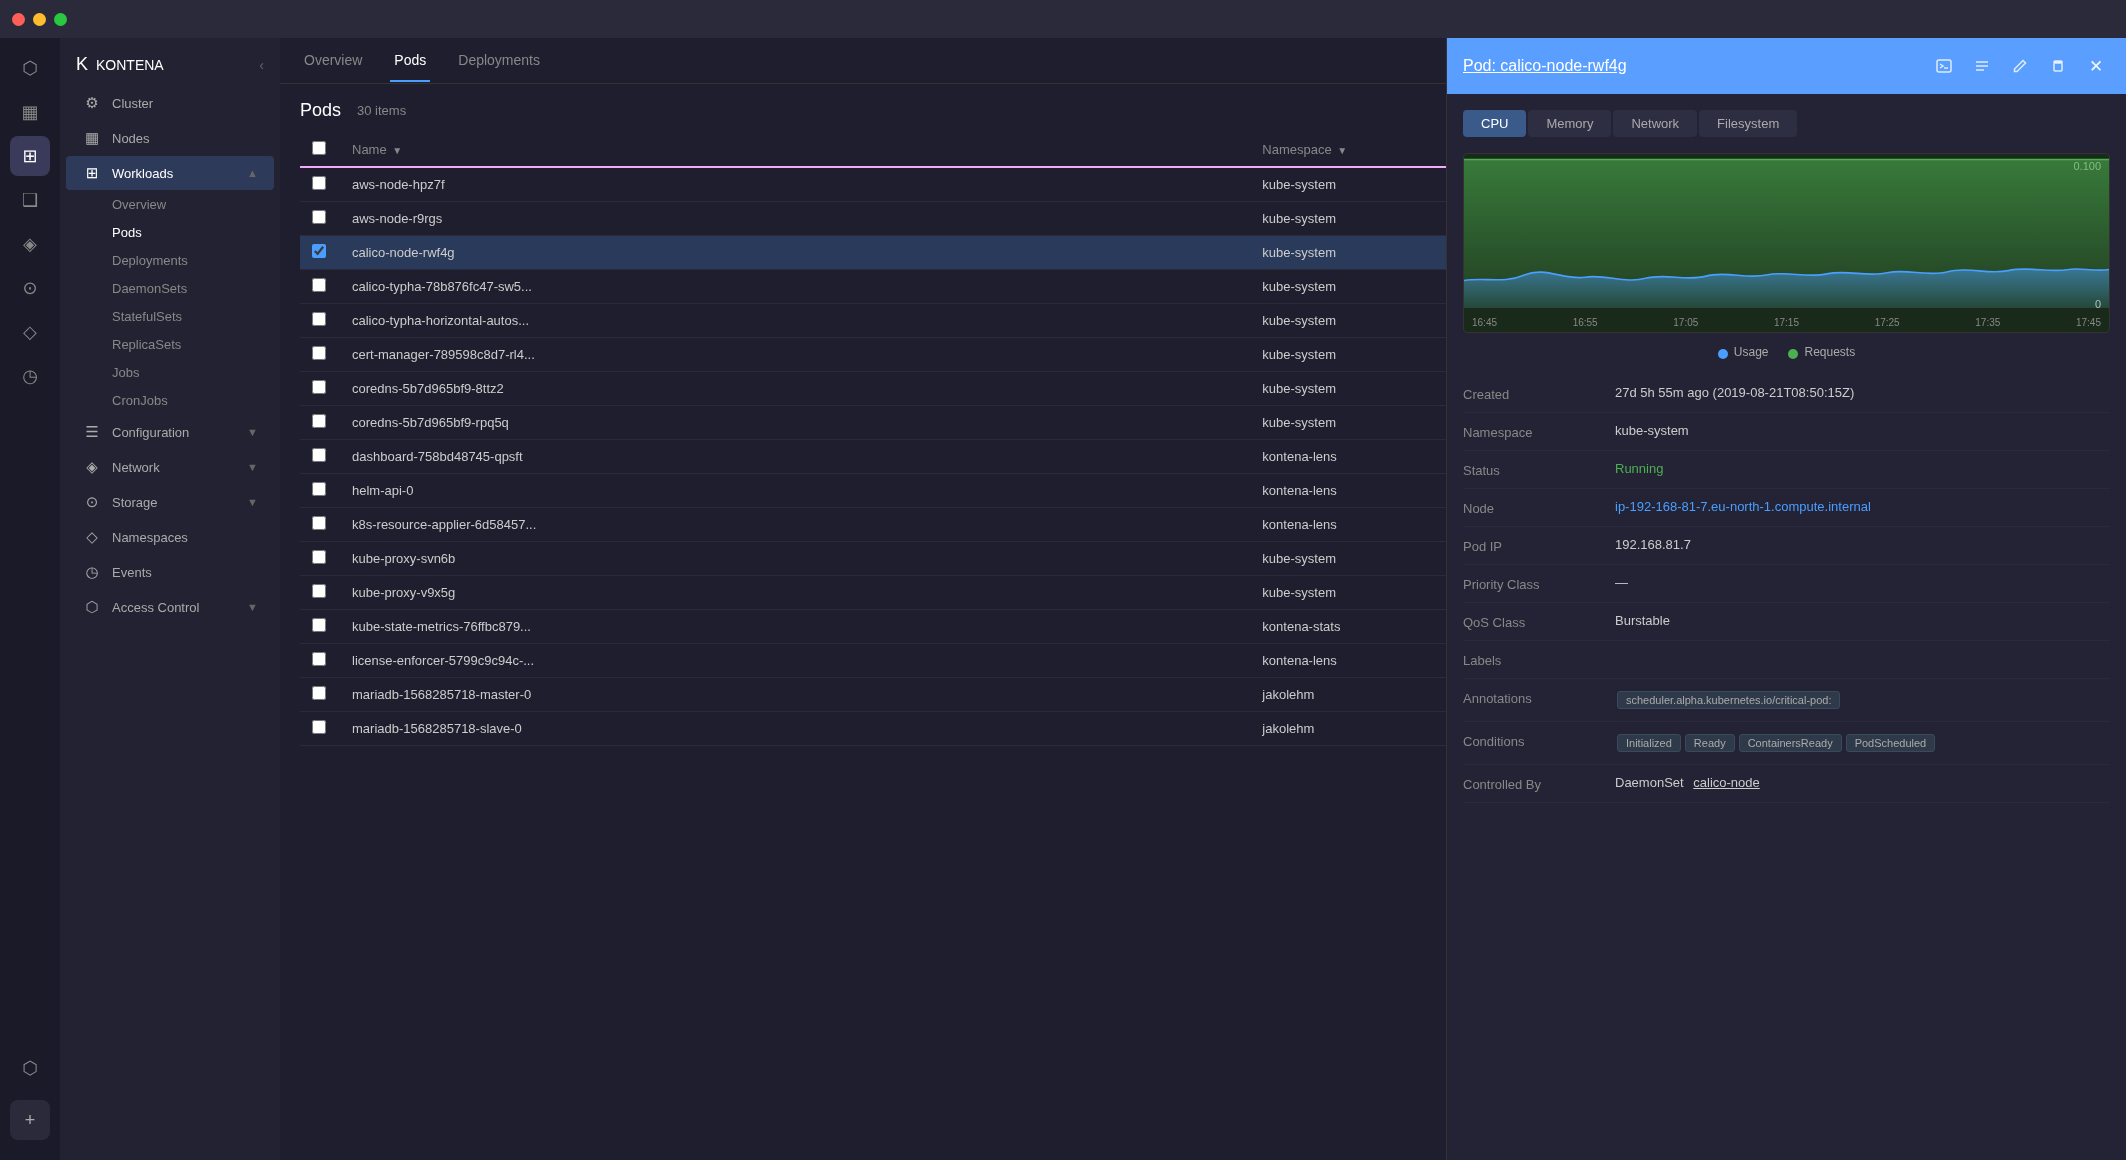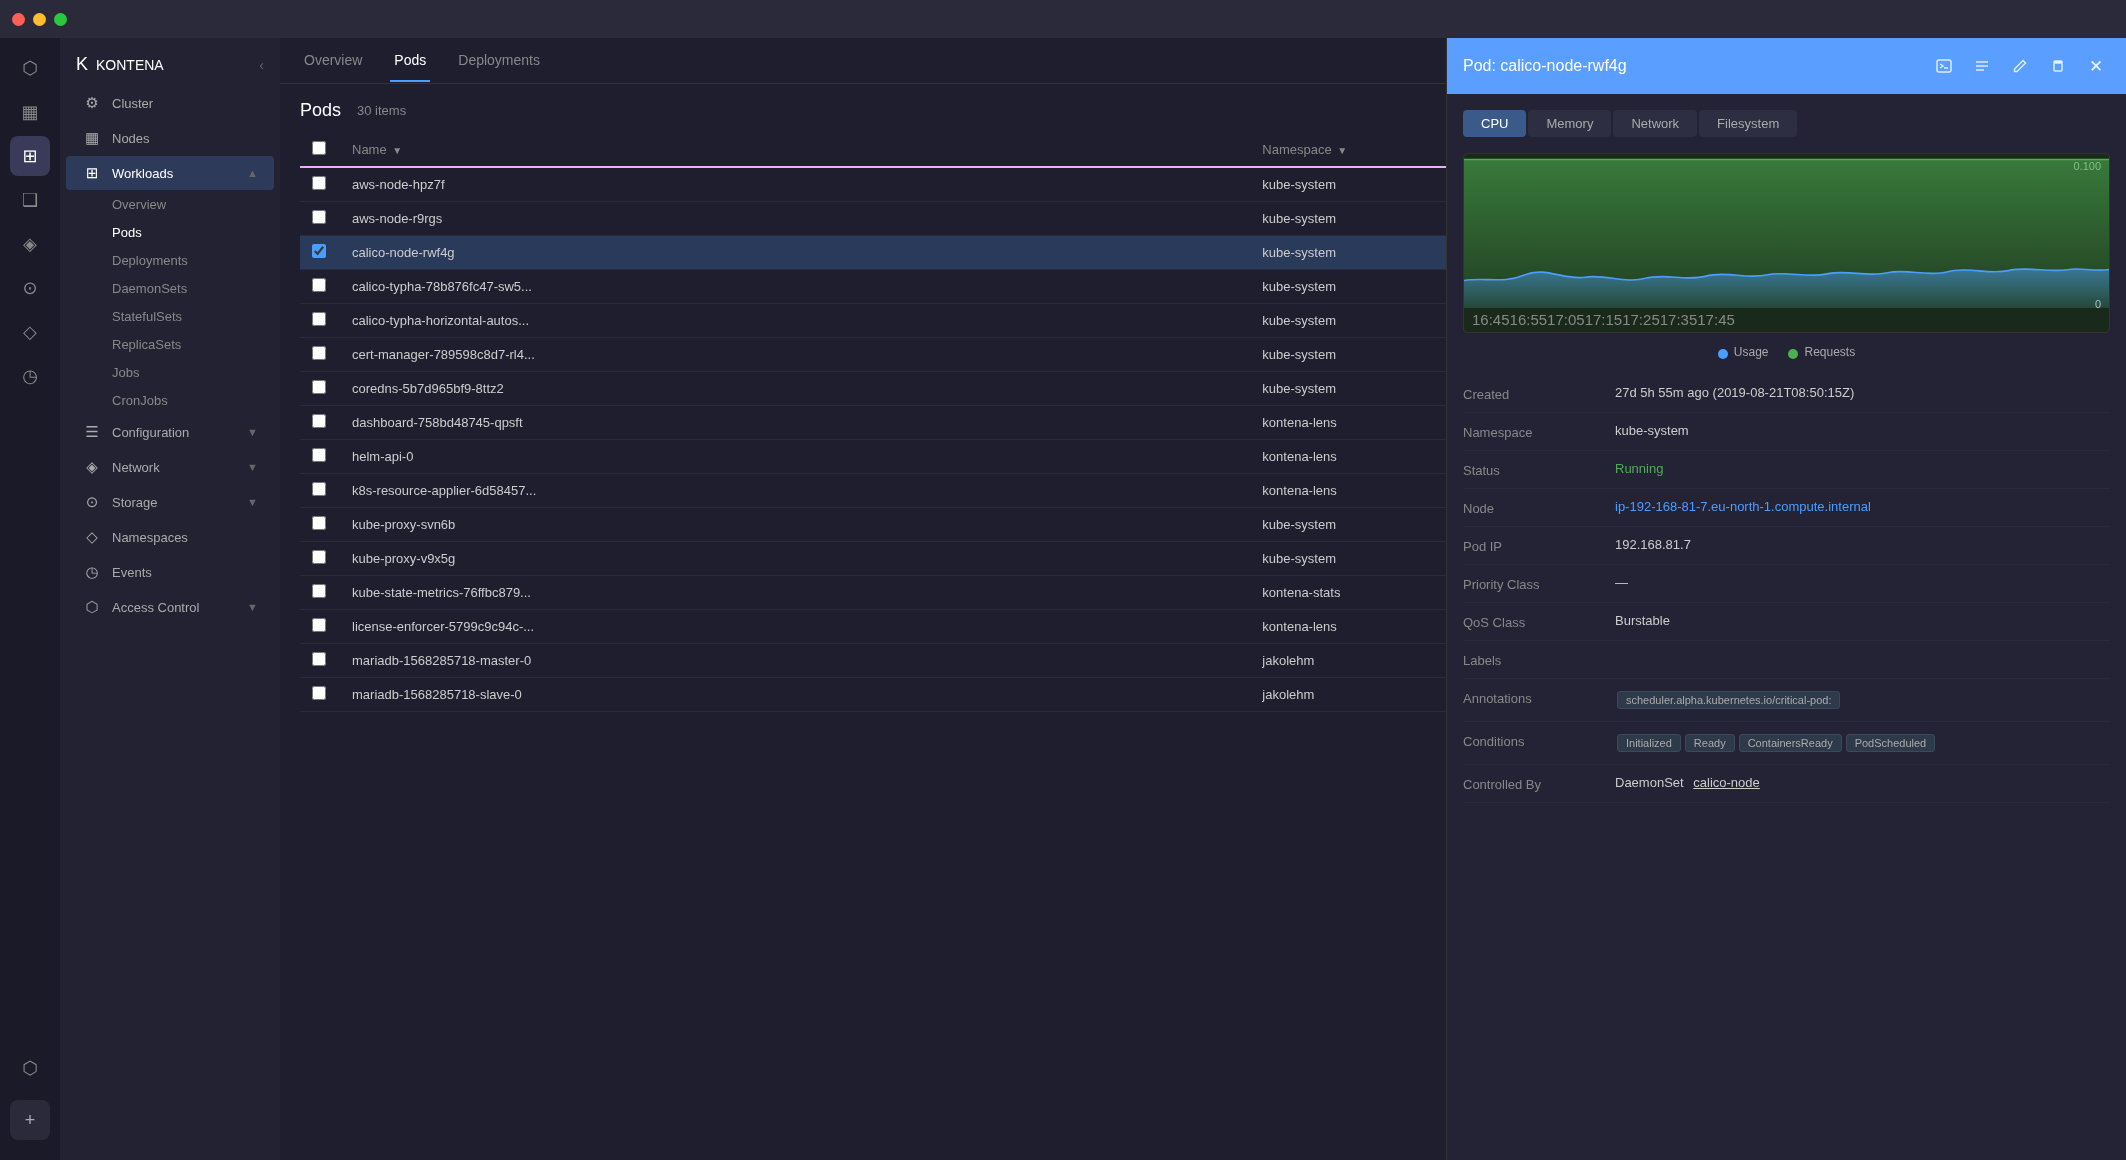--- a/index.html
+++ b/index.html
@@ -187,20 +187,21 @@
       display: flex; align-items: center;
       padding: 14px 16px;
       background: #5a9eff;
       gap: 10px;
     }
     .panel-title {
       flex: 1;
       color: #fff;
       font-size: 16px;
       font-weight: 500;
+      text-decoration: underline;
     }
     .panel-action-btn {
       width: 28px; height: 28px;
       display: flex; align-items: center; justify-content: center;
       cursor: pointer;
       color: rgba(255,255,255,0.8);
       border-radius: 4px;
       font-size: 15px;
     }
     .panel-close-btn {
@@ -250,23 +251,23 @@
       bottom: 22px; right: 8px;
       color: #ccc; font-size: 11px;
     }
     .chart-svg {
       width: 100%; height: calc(100% - 24px);
       position: absolute; top: 0;
     }
     .chart-times {
       position: absolute;
       bottom: 4px; left: 0; right: 0;
-      display: flex; 
+      display: flex; justify-content: space-between;
       padding: 0 8px;
-      color: #888; font-size: 15px;
+      color: #888; font-size: 10px;
     }
     .chart-legend {
       display: flex; gap: 20px;
       justify-content: center;
       margin-bottom: 16px;
       font-size: 12px;
     }
     .legend-item { display: flex; align-items: flex-end; gap: 6px; color: #aaa; }
     .legend-dot { width: 10px; height: 10px; border-radius: 50%; }
     .legend-blue { background: #4a9eff; }
@@ -461,20 +462,26 @@
     <td><span class="status-dot status-green"></span></td>
   </tr>
             <tr>
     <td><input type="checkbox" class="checkbox" style=""></td>
     <td>coredns-5b7d965bf9-8ttz2</td>
     <td>kube-system</td>
     <td><span class="status-dot status-green"></span></td>
   </tr>
             <tr>
     <td><input type="checkbox" class="checkbox" style=""></td>
+    <td>coredns-5b7d965bf9-rpq5q</td>
+    <td>kube-system</td>
+    <td><span class="status-dot status-green"></span></td>
+  </tr>
+            <tr>
+    <td><input type="checkbox" class="checkbox" style=""></td>
     <td>dashboard-758bd48745-qpsft</td>
     <td>kontena-lens</td>
     <td><span class="status-dot status-green"></span> <span class="status-dot status-green"></span></td>
   </tr>
             <tr>
     <td><input type="checkbox" class="checkbox" style=""></td>
     <td>helm-api-0</td>
     <td>kontena-lens</td>
     <td><span class="status-dot status-green"></span></td>
   </tr>

